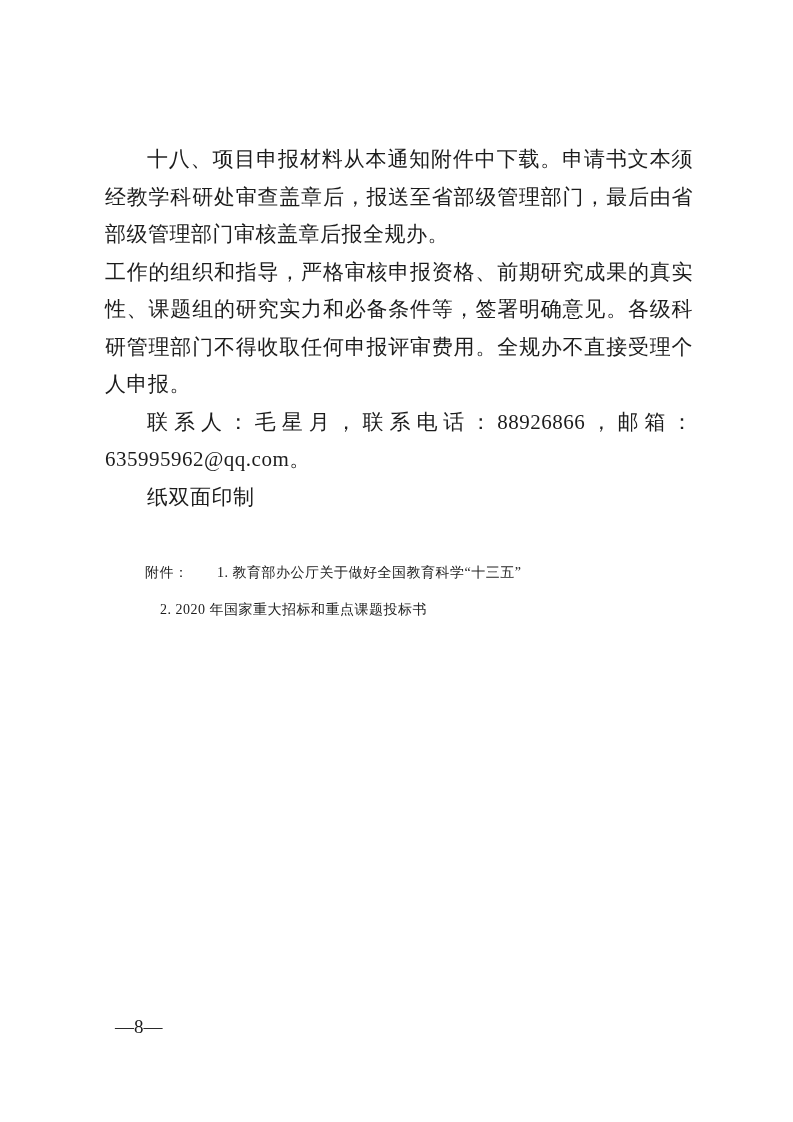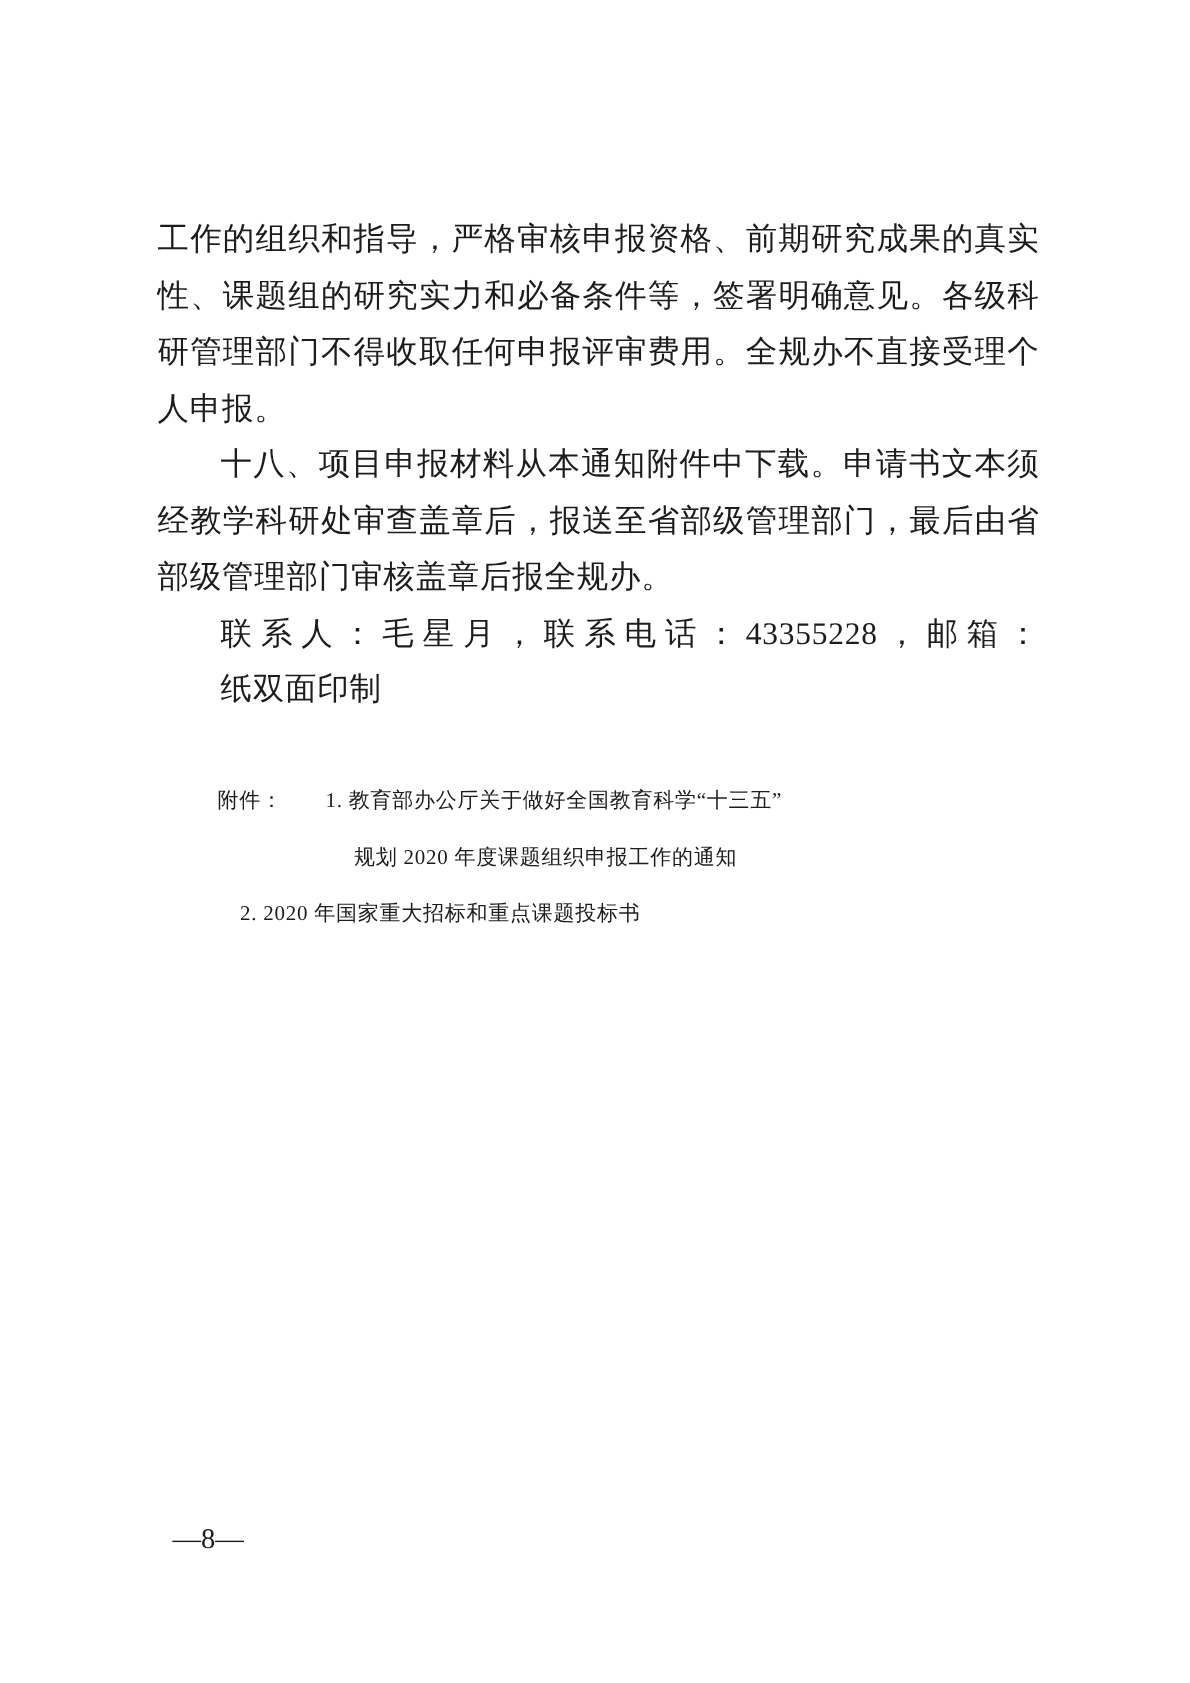--- a/index.html
+++ b/index.html
@@ -64,28 +64,28 @@
     font-size: 19px;
     line-height: 28px;
     color: #1c1c1c;
   }
 </style>
 </head>
 <body>
 
 <div class="page">
   <div class="doc-body">
+    <p class="para indent">十八、项目申报材料从本通知附件中下载。申请书文本须经教学科研处审查盖章后，报送至省部级管理部门，最后由省部级管理部门审核盖章后报全规办。</p>
     <p class="para">工作的组织和指导，严格审核申报资格、前期研究成果的真实性、课题组的研究实力和必备条件等，签署明确意见。各级科研管理部门不得收取任何申报评审费用。全规办不直接受理个人申报。</p>
-    <p class="para indent">十八、项目申报材料从本通知附件中下载。申请书文本须经教学科研处审查盖章后，报送至省部级管理部门，最后由省部级管理部门审核盖章后报全规办。</p>
-    <p class="para indent spread">联系人：毛星月，联系电话：43355228，邮箱：</p>
+    <p class="para indent spread">联系人：毛星月，联系电话：88926866，邮箱：</p>
+    <p class="para">635995962@qq.com。</p>
     <p class="para indent">纸双面印制</p>
 
     <div class="attachments">
       <div class="att-row-1">
         <span class="att-label">附件：</span><span>1. 教育部办公厅关于做好全国教育科学“十三五”</span>
       </div>
-      <div class="att-row-2">规划 2020 年度课题组织申报工作的通知</div>
       <div class="att-row-3">2. 2020 年国家重大招标和重点课题投标书</div>
     </div>
   </div>
 
   <div class="page-number">—8—</div>
 </div>
 
 </body></html>

